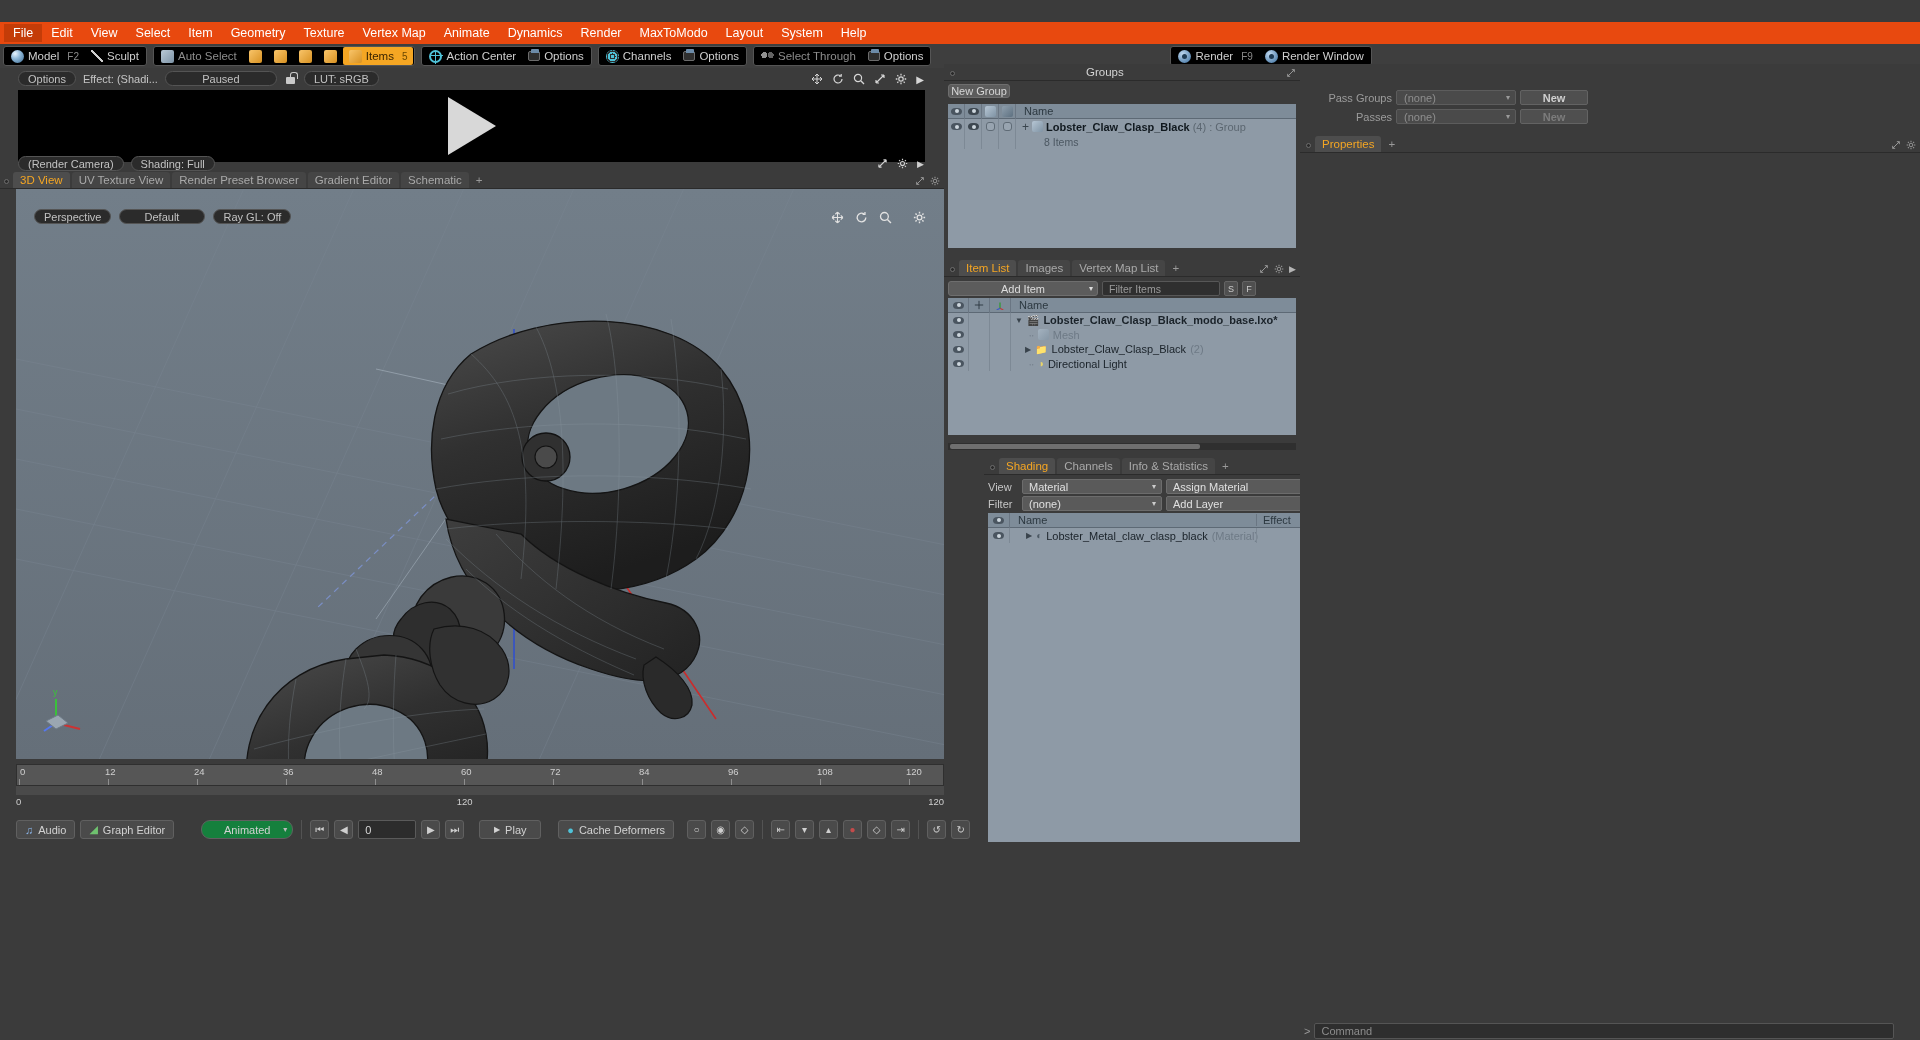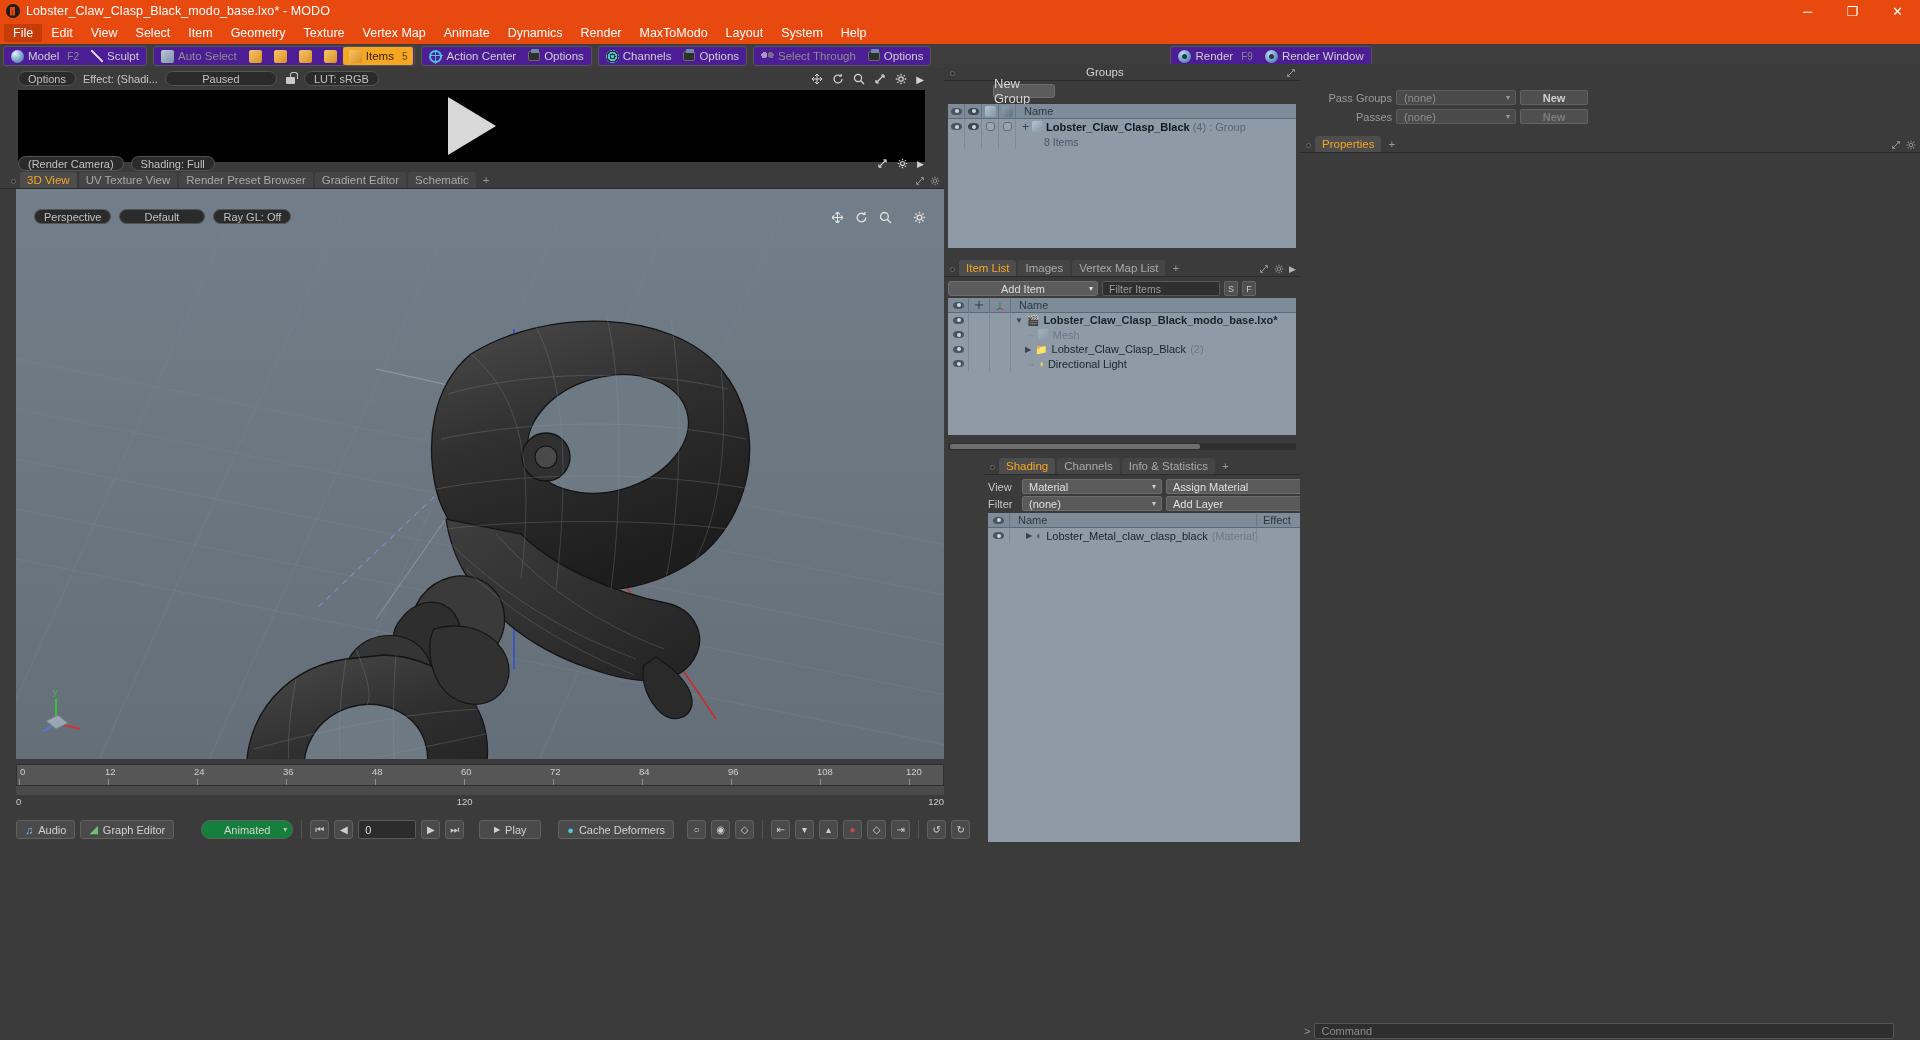--- a/index.html
+++ b/index.html
@@ -41,21 +41,21 @@
   }
   .menu-item.active { background: #c43c08; }
 
   
   .modebar {
     position: absolute; left: 0; top: 44px; width: 1920px; height: 24px;
     background: #3e3e3e; display: flex; align-items: center; gap: 0px;
   }
   .mb-group {
     display: flex; align-items: center; height: 20px; margin: 0 3px;
-    border: 1px solid #555; border-radius: 3px; background: #4c1d95;
+    border: 1px solid #555; border-radius: 3px; background: #000000;
     padding: 0 1px;
   }
   .mb-btn {
     height: 18px; display: flex; align-items: center; gap: 4px;
     padding: 0 6px; font-size: 11.5px; color: #cfcfcf; white-space: nowrap;
     border-radius: 2px;
   }
   .mb-btn.dim { color: #8d8d8d; }
   .mb-btn.on { background: #f5a623; color: #3a2400; }
   .kbd { font-size: 10px; color: #8a8a8a; margin-left: 4px; }
@@ -112,21 +112,21 @@
   .play-tri {
     position:absolute; left:50%; top:50%; transform: translate(-50%,-50%);
     width:0;height:0;border-left:48px solid #d8d8d8;border-top:29px solid transparent;border-bottom:29px solid transparent;
   }
   .rp-icons { position:absolute; right:20px; top:5px; display:flex; gap:9px; align-items:center; color:#cfcfcf; }
   .rp-icons2 { position:absolute; right:20px; top:90px; display:flex; gap:9px; align-items:center; color:#cfcfcf; }
   .rp-row2 { position:absolute; left:18px; top:88px; display:flex; gap:7px; }
 
   
   .viewport { left: 0; top: 172px; width: 944px; height: 588px; }
-  .vp-tabs { padding-left: 9px; }
+  .vp-tabs { padding-left: 2px; }
   .vp-toolrow { position:absolute; left:18px; top:20px; display:flex; gap:8px; z-index:5;}
   .vp-icons { position:absolute; right:18px; top:22px; display:flex; gap:11px; align-items:center; color:#dcdcdc; z-index:5;}
   .vp-canvas {
     position:absolute; left:16px; top:17px; width:928px; height:570px;
     background: #6b7782;
     overflow: hidden;
   }
   .vp-stats {
     position:absolute; right:8px; bottom:10px; text-align:right; font-size:11px;
     line-height: 12.5px; color:#cfcfcf;
@@ -167,21 +167,21 @@
   .bb-icon-btn {
     width:19px; height:19px; background:#4a4a4a; border:1px solid #606060; border-radius:3px;
     display:flex; align-items:center; justify-content:center; font-size:10px; color:#cfcfcf;
   }
   .bb-sep { width:1px; height:19px; background:#535353; margin:0 3px; } .red-dot{ color:#c34b4b; }
 
   .grouppanel { left:944px; top:64px; width:356px; height:194px; }
   .gp-newgroup {
     position:absolute; left:4px; top:20px; width:62px; height:14px;
     background:#5c5c5c; border:1px solid #6e6e6e; border-radius:3px;
-    display:flex; align-items:center; justify-content:center; font-size:13px; color:#d6d6d6;margin-left:45px;
+    display:flex; align-items:center; justify-content:center; font-size:11px; color:#d6d6d6;
   }
   .tree-head {
     position:absolute; left:4px; width:348px; height:15px; background:#7e8c99;
     display:flex; align-items:center; border-bottom:1px solid #5d6975;
   }
   .th-cell { width:17px; height:15px; display:flex; align-items:center; justify-content:center; border-right:1px solid #6a7683;}
   .th-name { padding-left:8px; font-size:11px; color:#2c3840; }
   .tree-body { position:absolute; left:4px; width:348px; background:#8e9aa6; }
   .tree-row { height:15px; display:flex; align-items:center; font-size:11px; color:#1d262c; }
   .tr-cell { width:17px; height:15px; display:flex; align-items:center; justify-content:center; border-right:1px solid #7d8995; }
@@ -238,29 +238,20 @@
   .cmd-field { height:16px; width:580px; background:#2e2e2e; border:1px solid #555; border-radius:2px;
                display:flex; align-items:center; padding-left:6px; font-size:11px; color:#8c8c8c; }
 
   svg { display:block; }
 </style>
 </head>
 <body>
 
 <div class="app">
 
-  <div class="titlebar">
-    <span class="tb-icon"></span>
-    <span class="tb-title">Lobster_Claw_Clasp_Black_modo_base.lxo* - MODO</span>
-    <div class="tb-buttons">
-      <div class="tb-btn">─</div>
-      <div class="tb-btn">❐</div>
-      <div class="tb-btn close">✕</div>
-    </div>
-  </div>
 
   <div class="menubar">
     <div class="menu-item active">File</div>
     <div class="menu-item">Edit</div>
     <div class="menu-item">View</div>
     <div class="menu-item">Select</div>
     <div class="menu-item">Item</div>
     <div class="menu-item">Geometry</div>
     <div class="menu-item">Texture</div>
     <div class="menu-item">Vertex Map</div>

